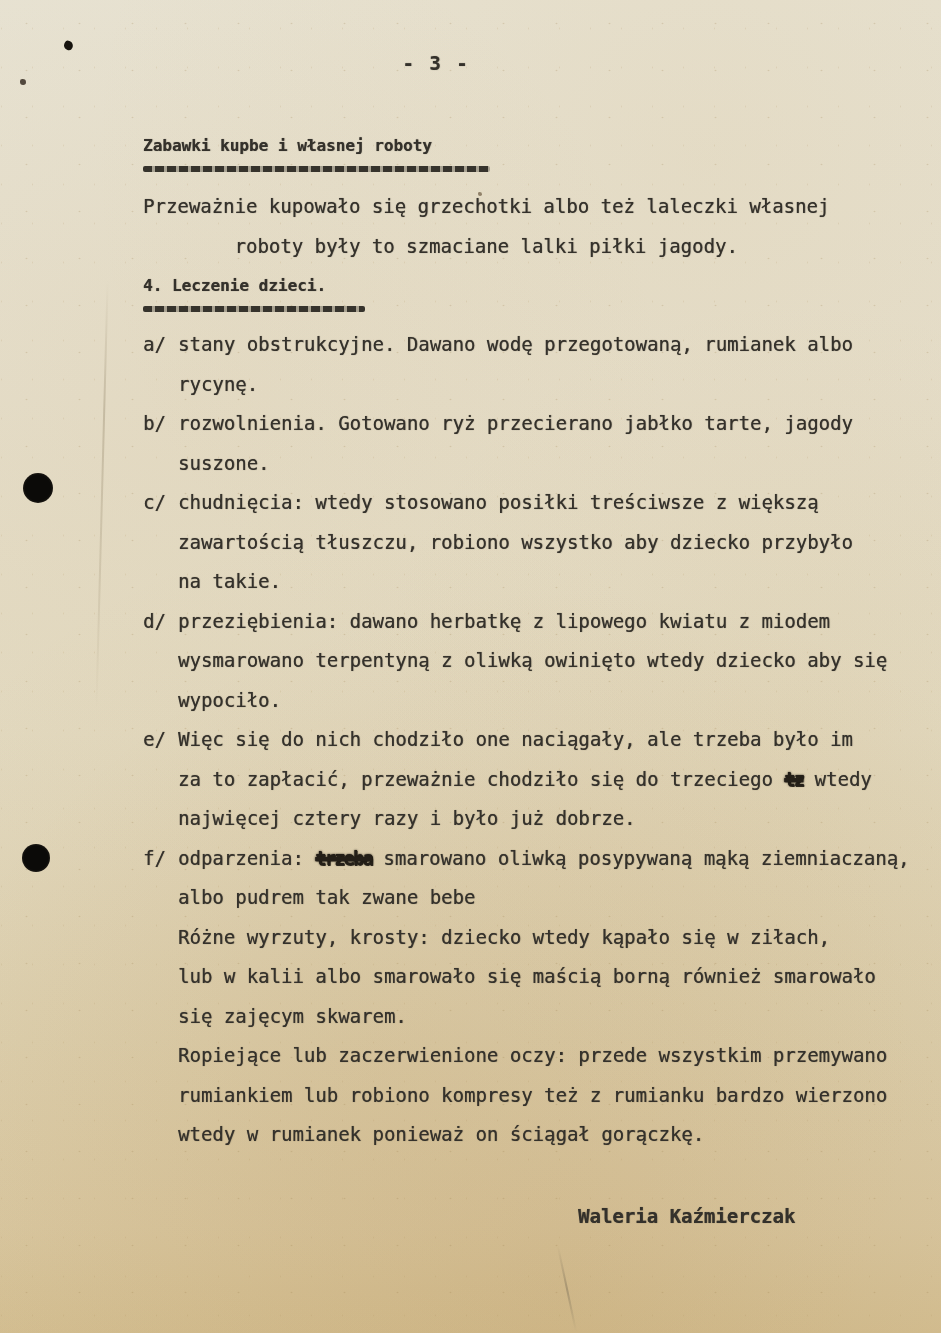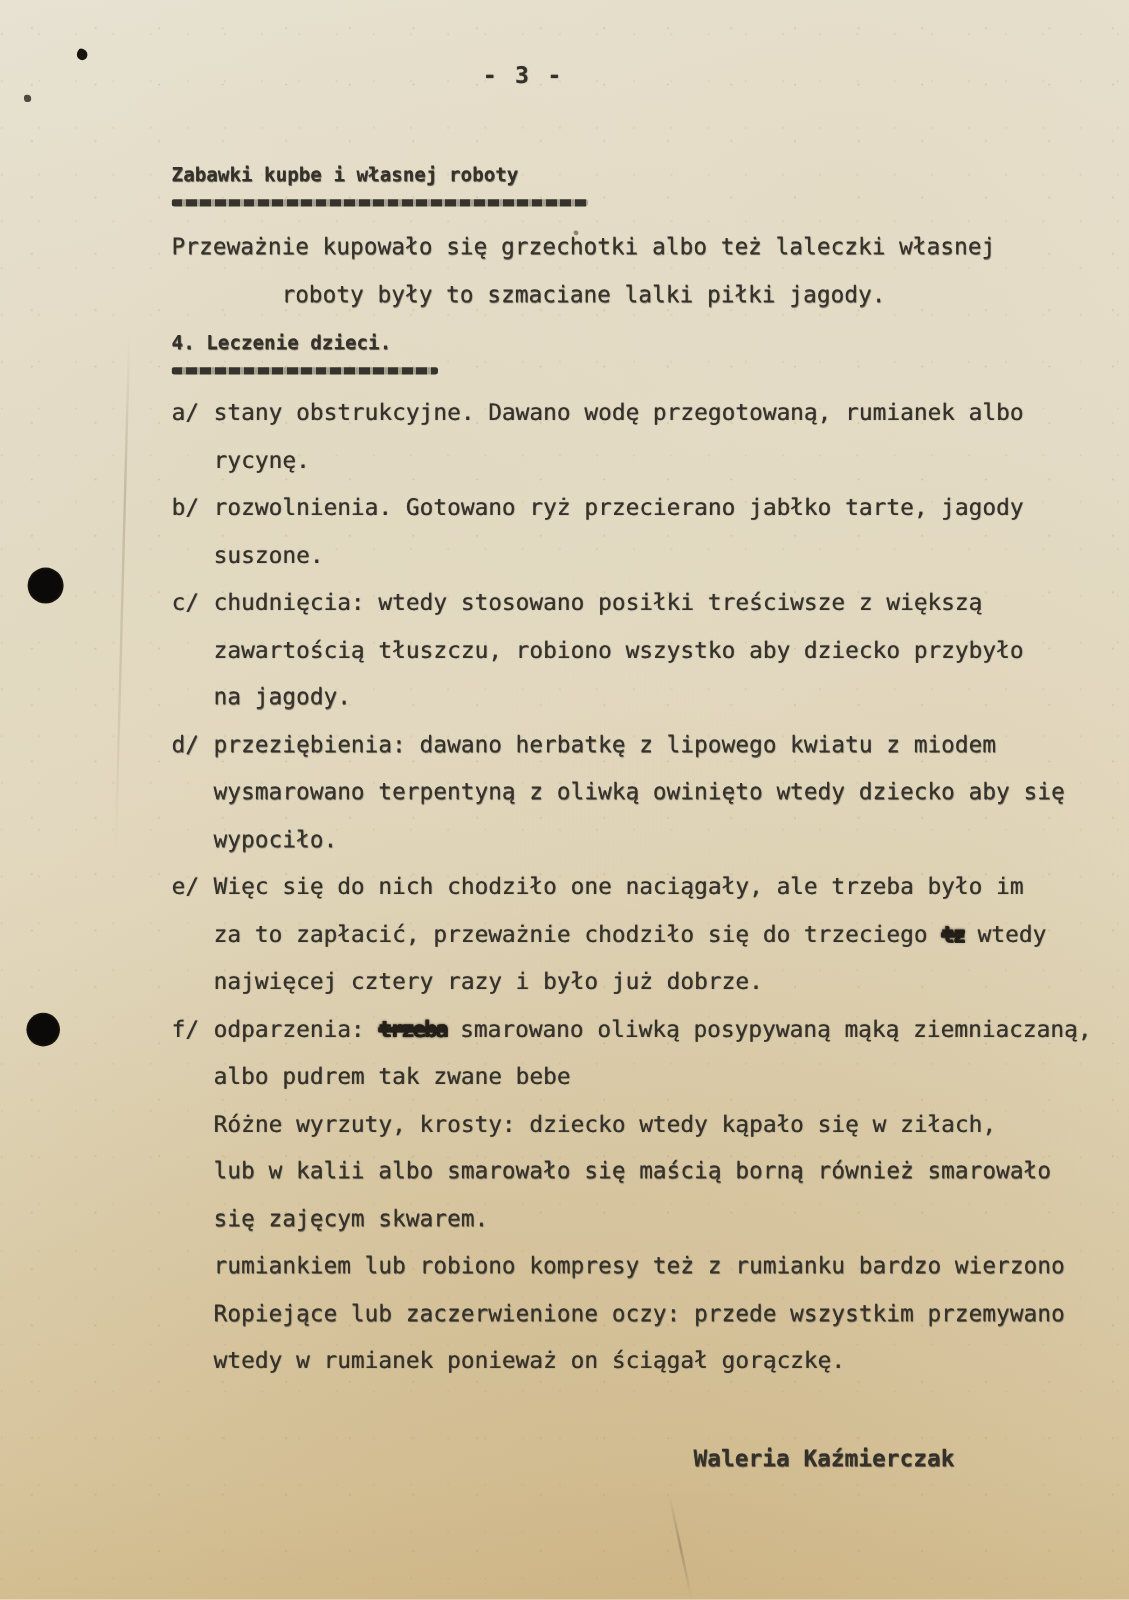--- a/index.html
+++ b/index.html
@@ -119,21 +119,21 @@
         <p class="line">rozwolnienia. Gotowano ryż przecierano jabłko tarte, jagody</p>
         <p class="line">suszone.</p>
       </div>
     </div>
 
     <div class="item">
       <span class="item-label">c/</span>
       <div class="item-lines">
         <p class="line">chudnięcia: wtedy stosowano posiłki treściwsze z większą</p>
         <p class="line">zawartością tłuszczu, robiono wszystko aby dziecko przybyło</p>
-        <p class="line">na jagody.</p>
+        <p class="line">na takie.</p>
       </div>
     </div>
 
     <div class="item">
       <span class="item-label">d/</span>
       <div class="item-lines">
         <p class="line">przeziębienia: dawano herbatkę z lipowego kwiatu z miodem</p>
         <p class="line">wysmarowano terpentyną z oliwką owinięto wtedy dziecko aby się</p>
         <p class="line">wypociło.</p>
       </div>
@@ -149,22 +149,22 @@
     </div>
 
     <div class="item">
       <span class="item-label">f/</span>
       <div class="item-lines">
         <p class="line"><span>odparzenia: </span><span class="overtyped">trzeba</span><span> smarowano oliwką posypywaną mąką ziemniaczaną,</span></p>
         <p class="line">albo pudrem tak zwane bebe</p>
         <p class="line">Różne wyrzuty, krosty: dziecko wtedy kąpało się w ziłach,</p>
         <p class="line">lub w kalii albo smarowało się maścią borną również smarowało</p>
         <p class="line">się zajęcym skwarem.</p>
+        <p class="line">Ropiejące lub zaczerwienione oczy: przede wszystkim przemywano</p>
         <p class="line">rumiankiem lub robiono kompresy też z rumianku bardzo wierzono</p>
-        <p class="line">Ropiejące lub zaczerwienione oczy: przede wszystkim przemywano</p>
         <p class="line">wtedy w rumianek ponieważ on ściągał gorączkę.</p>
       </div>
     </div>
 
   </div>
 
   <div class="signature ink">Waleria Kaźmierczak</div>
 </div>
 
 </body></html>

